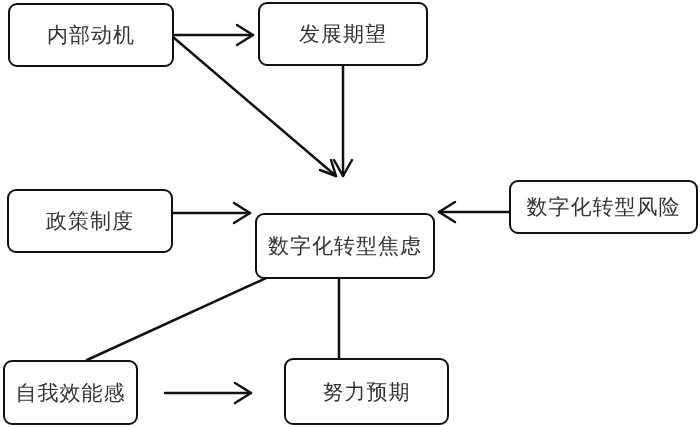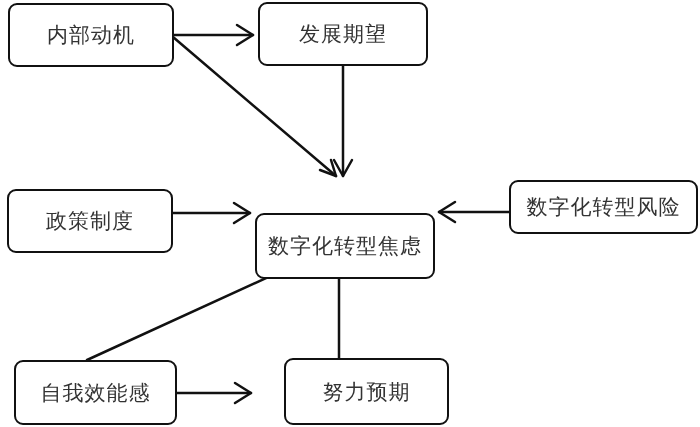--- a/index.html
+++ b/index.html
@@ -52,15 +52,15 @@
         <polyline points="330,267 339,251 348,267"></polyline>
       </g>
     </g>
   </svg>
 
   <div class="node" style="left:8px; top:3px; width:166px; height:64px;">内部动机</div>
   <div class="node" style="left:258px; top:2px; width:170px; height:64px;text-align:right;">发展期望</div>
   <div class="node" style="left:7px; top:181px; width:166px; height:64px;margin-top:8px;">政策制度</div>
   <div class="node" style="left:255px; top:180px; width:180px; height:66px;margin-top:33px;">数字化转型焦虑</div>
   <div class="node" style="left:509px; top:180px; width:189px; height:54px;">数字化转型风险</div>
-  <div class="node" style="left:14px; top:360px; width:163px; height:65px;">自我效能感</div>
+  <div class="node" style="left:3px; top:360px; width:135px; height:65px;">自我效能感</div>
   <div class="node" style="left:256px; top:358px; width:165px; height:67px;margin-left:28px;">努力预期</div>
 </div>
 
 </body></html>

